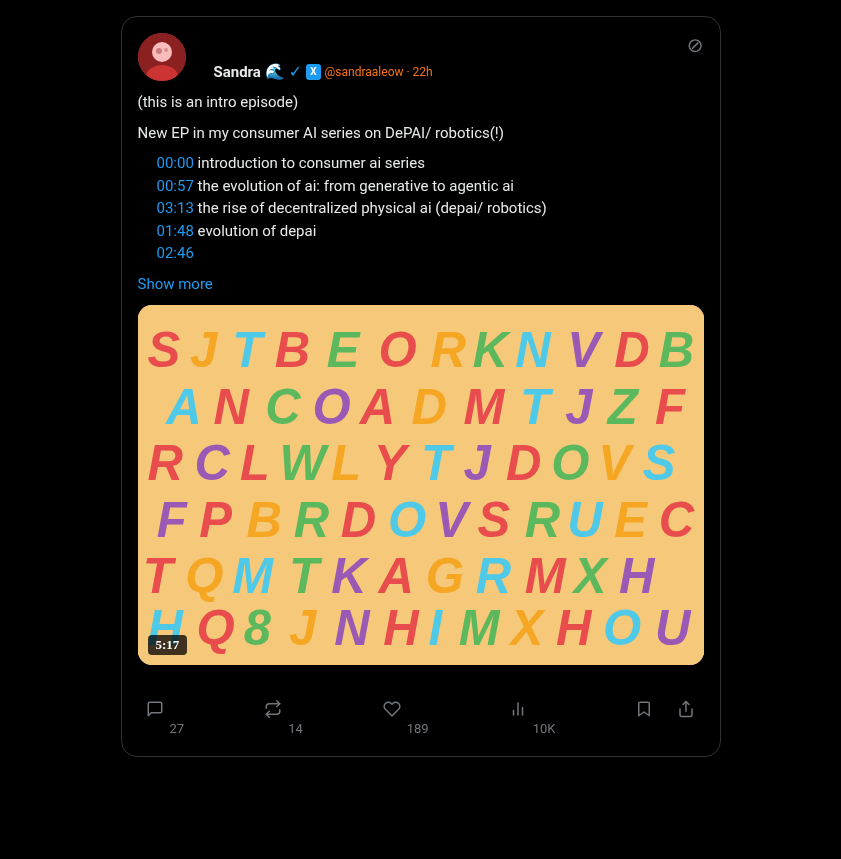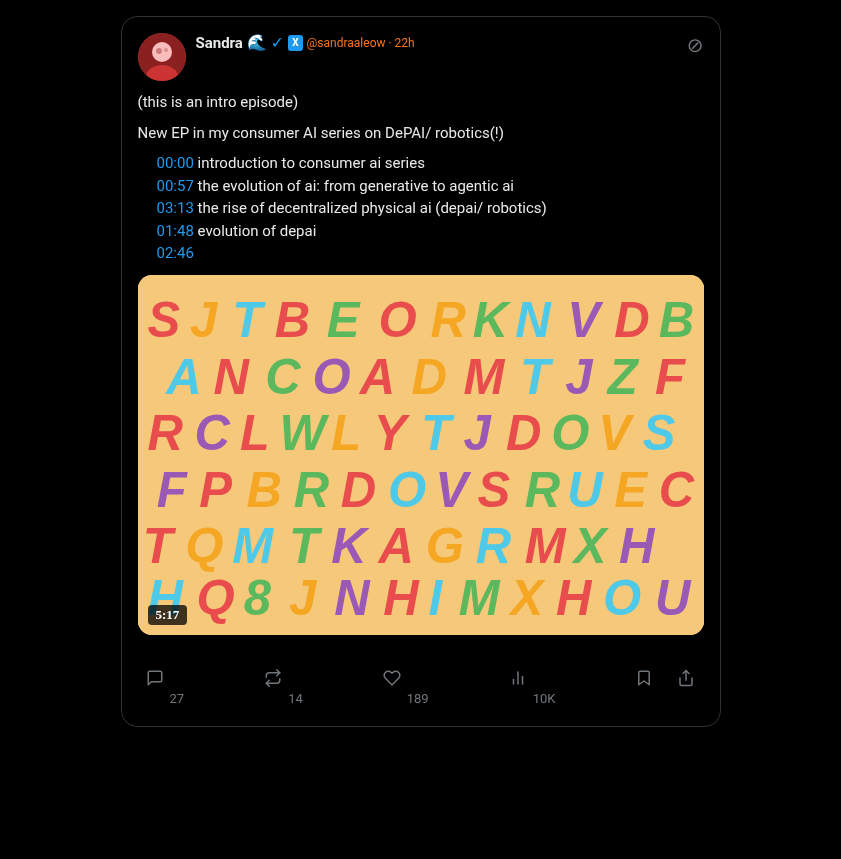--- a/index.html
+++ b/index.html
@@ -23,22 +23,22 @@
       width: 100%;
     }
     .tweet-header {
       display: flex;
       align-items: flex-start;
       justify-content: space-between;
       margin-bottom: 10px;
     }
     .tweet-header-left {
       display: flex;
-      align-items: flex-start;
-      gap: 10px;
+      align-items: flex-end;
+      gap: 28px;
     }
     .avatar {
       width: 48px;
       height: 48px;
       border-radius: 50%;
       background: linear-gradient(135deg, #c44, #933);
       overflow: hidden;
       flex-shrink: 0;
       display: flex;
       align-items: center;
@@ -203,20 +203,21 @@
   <div class="tweet-text">
     <p>(this is an intro episode)</p>
     <p>New EP in my consumer AI series on DePAI/ robotics(!)</p>
     <p>
       <a class="timestamp-link">00:00</a> <span>introduction to consumer ai series</span><br>
       <a class="timestamp-link">00:57</a> <span>the evolution of ai: from generative to agentic ai</span><br>
       <a class="timestamp-link">03:13</a> <span>the rise of decentralized physical ai (depai/ robotics)</span><br>
       <a class="timestamp-link">01:48</a> <span>evolution of depai</span><br>
       <a class="timestamp-link">02:46</a>
     </p>
+    <a class="show-more">Show more</a>
   </div>
 
   <div class="media-container">
     <div class="media-image">
       <svg width="100%" height="100%" viewBox="0 0 600 360" xmlns="http://www.w3.org/2000/svg">
         <rect width="600" height="360" fill="#f5c87a"></rect>
 
         <text x="10" y="55" font-size="52" font-weight="900" font-style="italic" fill="#e84c4c" font-family="Arial Black, Arial">S</text>
         <text x="55" y="55" font-size="52" font-weight="900" font-style="italic" fill="#f5a623" font-family="Arial Black, Arial">J</text>
         <text x="100" y="55" font-size="52" font-weight="900" font-style="italic" fill="#4ec9e8" font-family="Arial Black, Arial">T</text>

